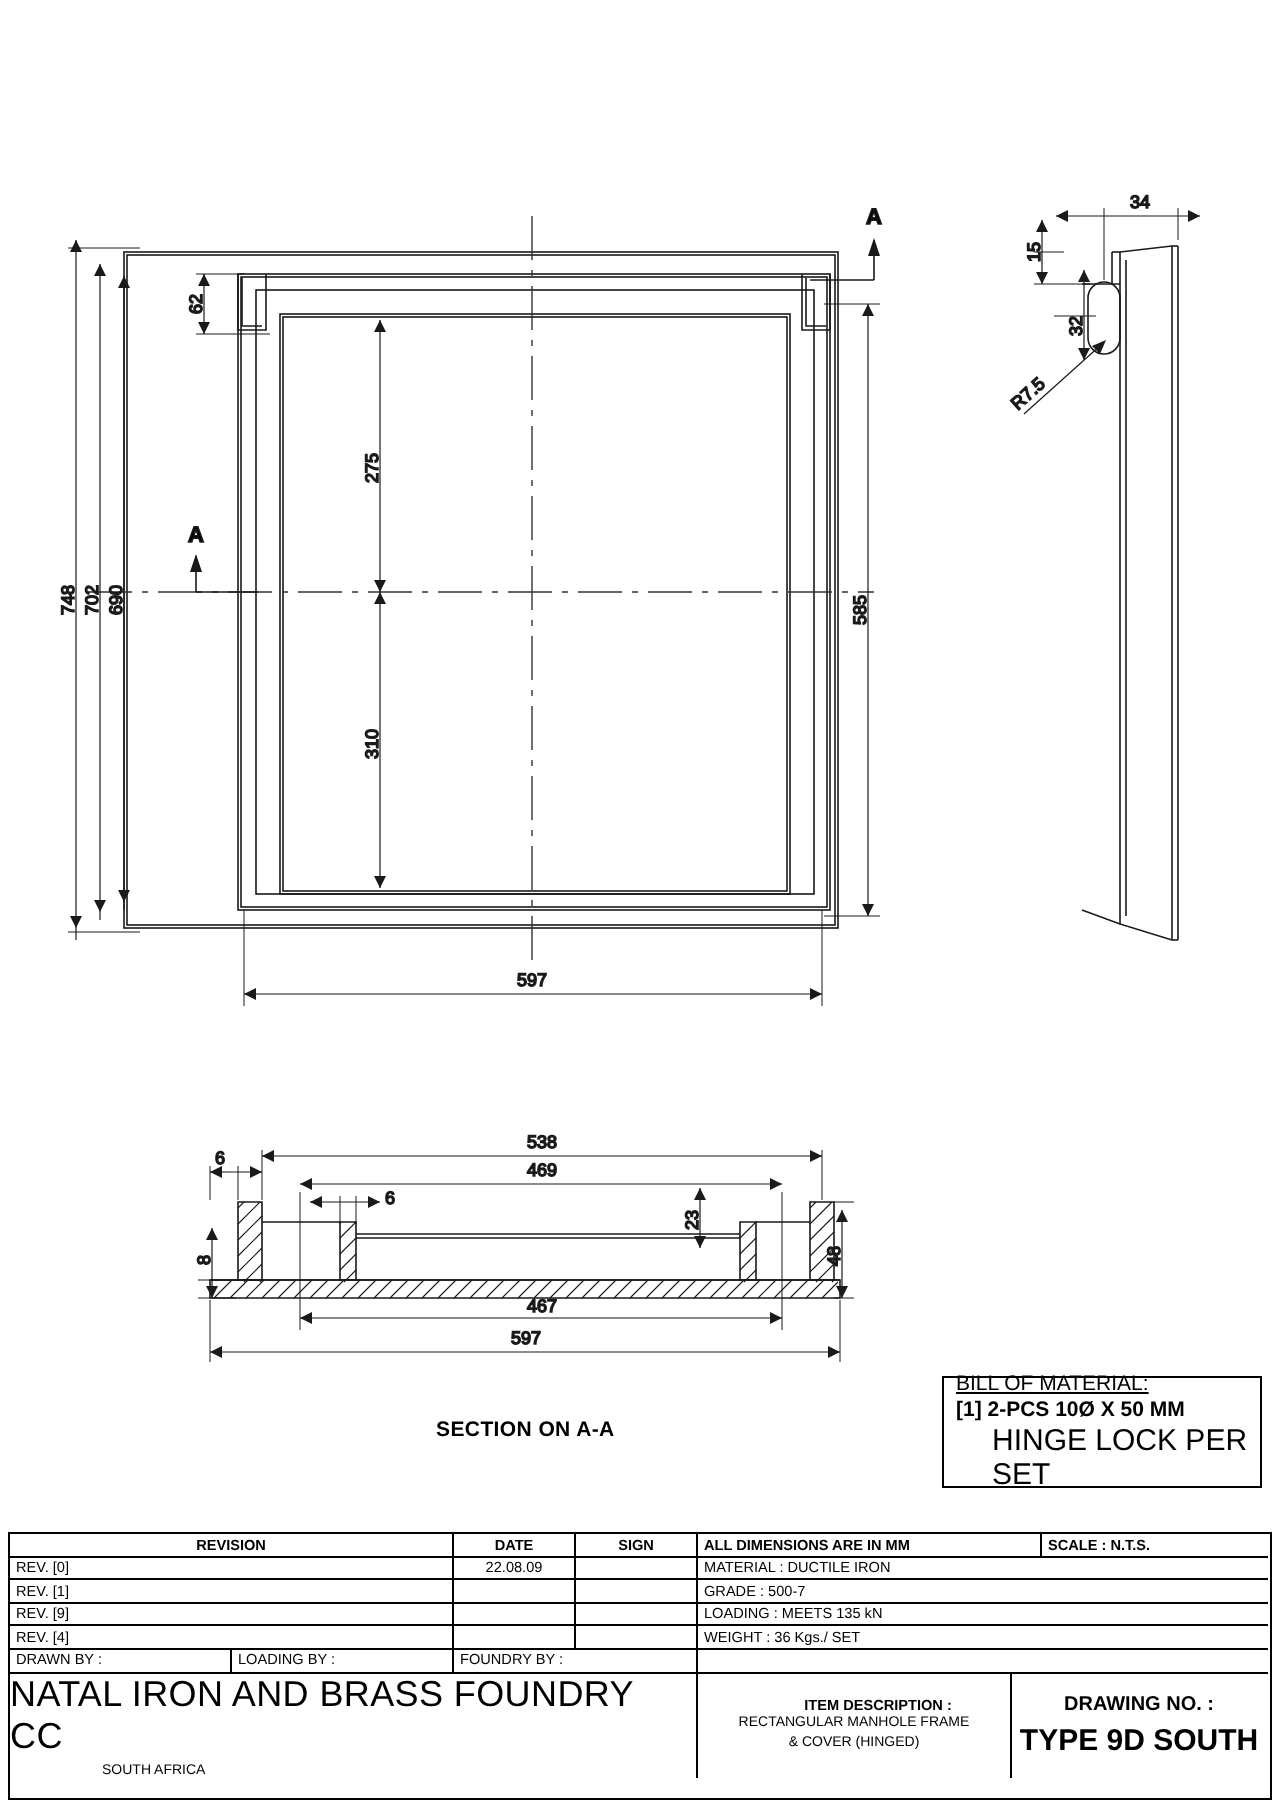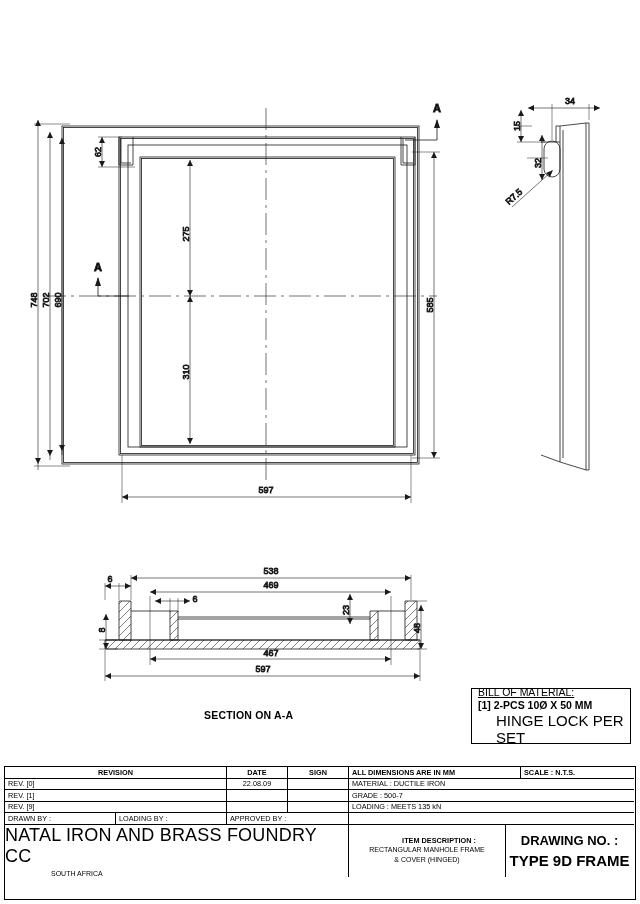--- a/index.html
+++ b/index.html
@@ -27,36 +27,36 @@
   .ctr{justify-content:center;}
   #revhead .cell{font-weight:bold;}
   .lowerblk{display:flex;width:100%;box-sizing:border-box;height:52px;}
   .lc{box-sizing:border-box;border-right:1px solid #000;display:flex;
       flex-direction:column;align-items:center;justify-content:center;}
   .lc.last{border-right:none;}
   .company{font-size:18px;letter-spacing:.2px;}
   .country{font-size:7px;align-self:flex-start;margin-left:46px;margin-top:3px;}
   .itemhead{font-size:7.3px;font-weight:bold;margin-left:24px;}
   .itemtxt{font-size:7px;line-height:10px;text-align:center;}
-  .dwgno{font-size:13px;font-weight:bold;}
+  .dwgno{font-size:10px;font-weight:bold;}
   .dwgname{font-size:15px;font-weight:bold;margin-top:4px;}
 
   
   #bom{
     position:absolute;left:471px;top:688px;width:160px;height:56px;
     border:1.4px solid #000;box-sizing:border-box;
     display:flex;flex-direction:column;justify-content:center;
     padding:2px 6px;
   }
   #bom .b1{font-size:10.5px;text-decoration:underline;}
   #bom .b2{font-size:10.5px;margin-top:1px;font-weight:bold;}
   #bom .b3{font-size:15px;margin-top:1px;padding-left:18px;}
 
   #sectitle{
-    position:absolute;left:204px;top:709px;font-size:10.5px;font-weight:bold;
+    position:absolute;left:218px;top:709px;font-size:10.5px;font-weight:bold;
     letter-spacing:.2px;
   }
 </style>
 </head>
 <body>
 
 <div id="sheet">
 
 <svg width="640" height="904" viewBox="0 0 640 904">
   <g stroke="#1a1a1a" fill="none" stroke-width="0.8">
@@ -428,39 +428,45 @@
   </div>
 
 
   <div class="tbrow">
     <div class="cell" style="width:222px">REV. [9]</div>
     <div class="cell ctr" style="width:61px"></div>
     <div class="cell" style="width:61px"></div>
     <div class="cell nr" style="width:285px">LOADING : MEETS 135 kN</div>
   </div>
 
+  <div class="tbrow">
+    <div class="cell" style="width:222px">REV. [4]</div>
+    <div class="cell ctr" style="width:61px"></div>
+    <div class="cell" style="width:61px"></div>
+    <div class="cell nr" style="width:285px">WEIGHT : 36 Kgs./ SET</div>
+  </div>
 
   <div class="tbrow">
     <div class="cell" style="width:111px">DRAWN BY :</div>
     <div class="cell" style="width:111px">LOADING BY :</div>
-    <div class="cell" style="width:122px">APPROVED BY :</div>
+    <div class="cell" style="width:122px">FOUNDRY BY :</div>
     <div class="cell nr" style="width:285px"></div>
   </div>
 
   <div class="lowerblk">
     <div class="lc" style="width:344px">
       <div class="company">NATAL IRON AND BRASS FOUNDRY CC</div>
       <div class="country">SOUTH AFRICA</div>
     </div>
     <div class="lc" style="width:157px">
       <div class="itemhead">ITEM DESCRIPTION :</div>
       <div class="itemtxt">RECTANGULAR MANHOLE  FRAME</div>
       <div class="itemtxt">&amp; COVER (HINGED)</div>
     </div>
     <div class="lc last" style="width:127px">
       <div class="dwgno">DRAWING NO. :</div>
-      <div class="dwgname">TYPE 9D FRAME</div>
+      <div class="dwgname">TYPE 9D SOUTH</div>
     </div>
   </div>
 
 </div>
 
 </div>
 
 </body></html>

